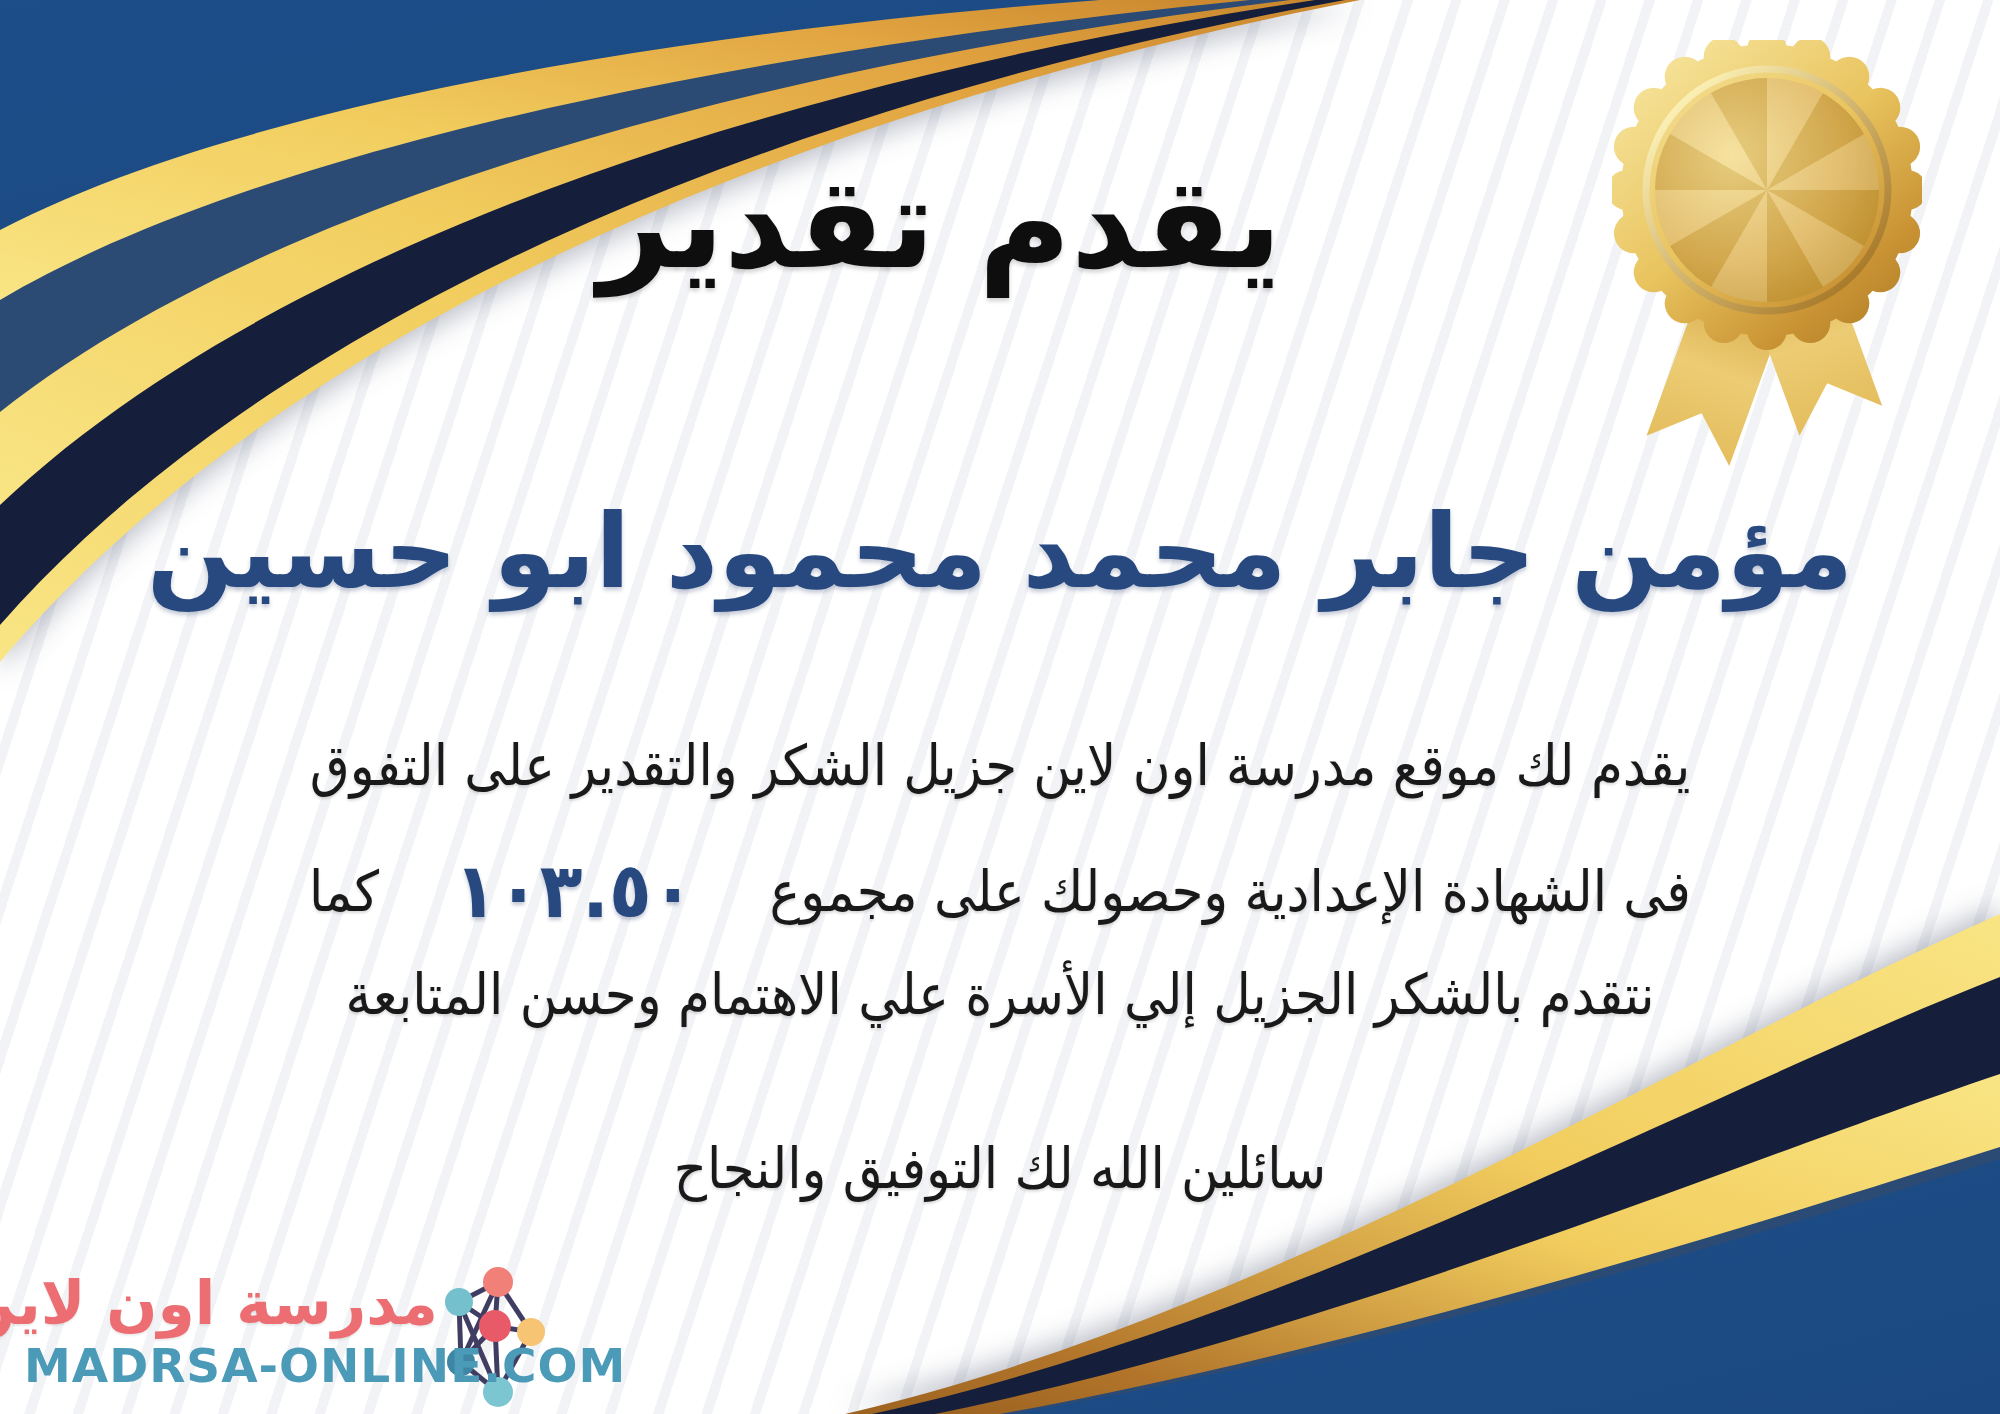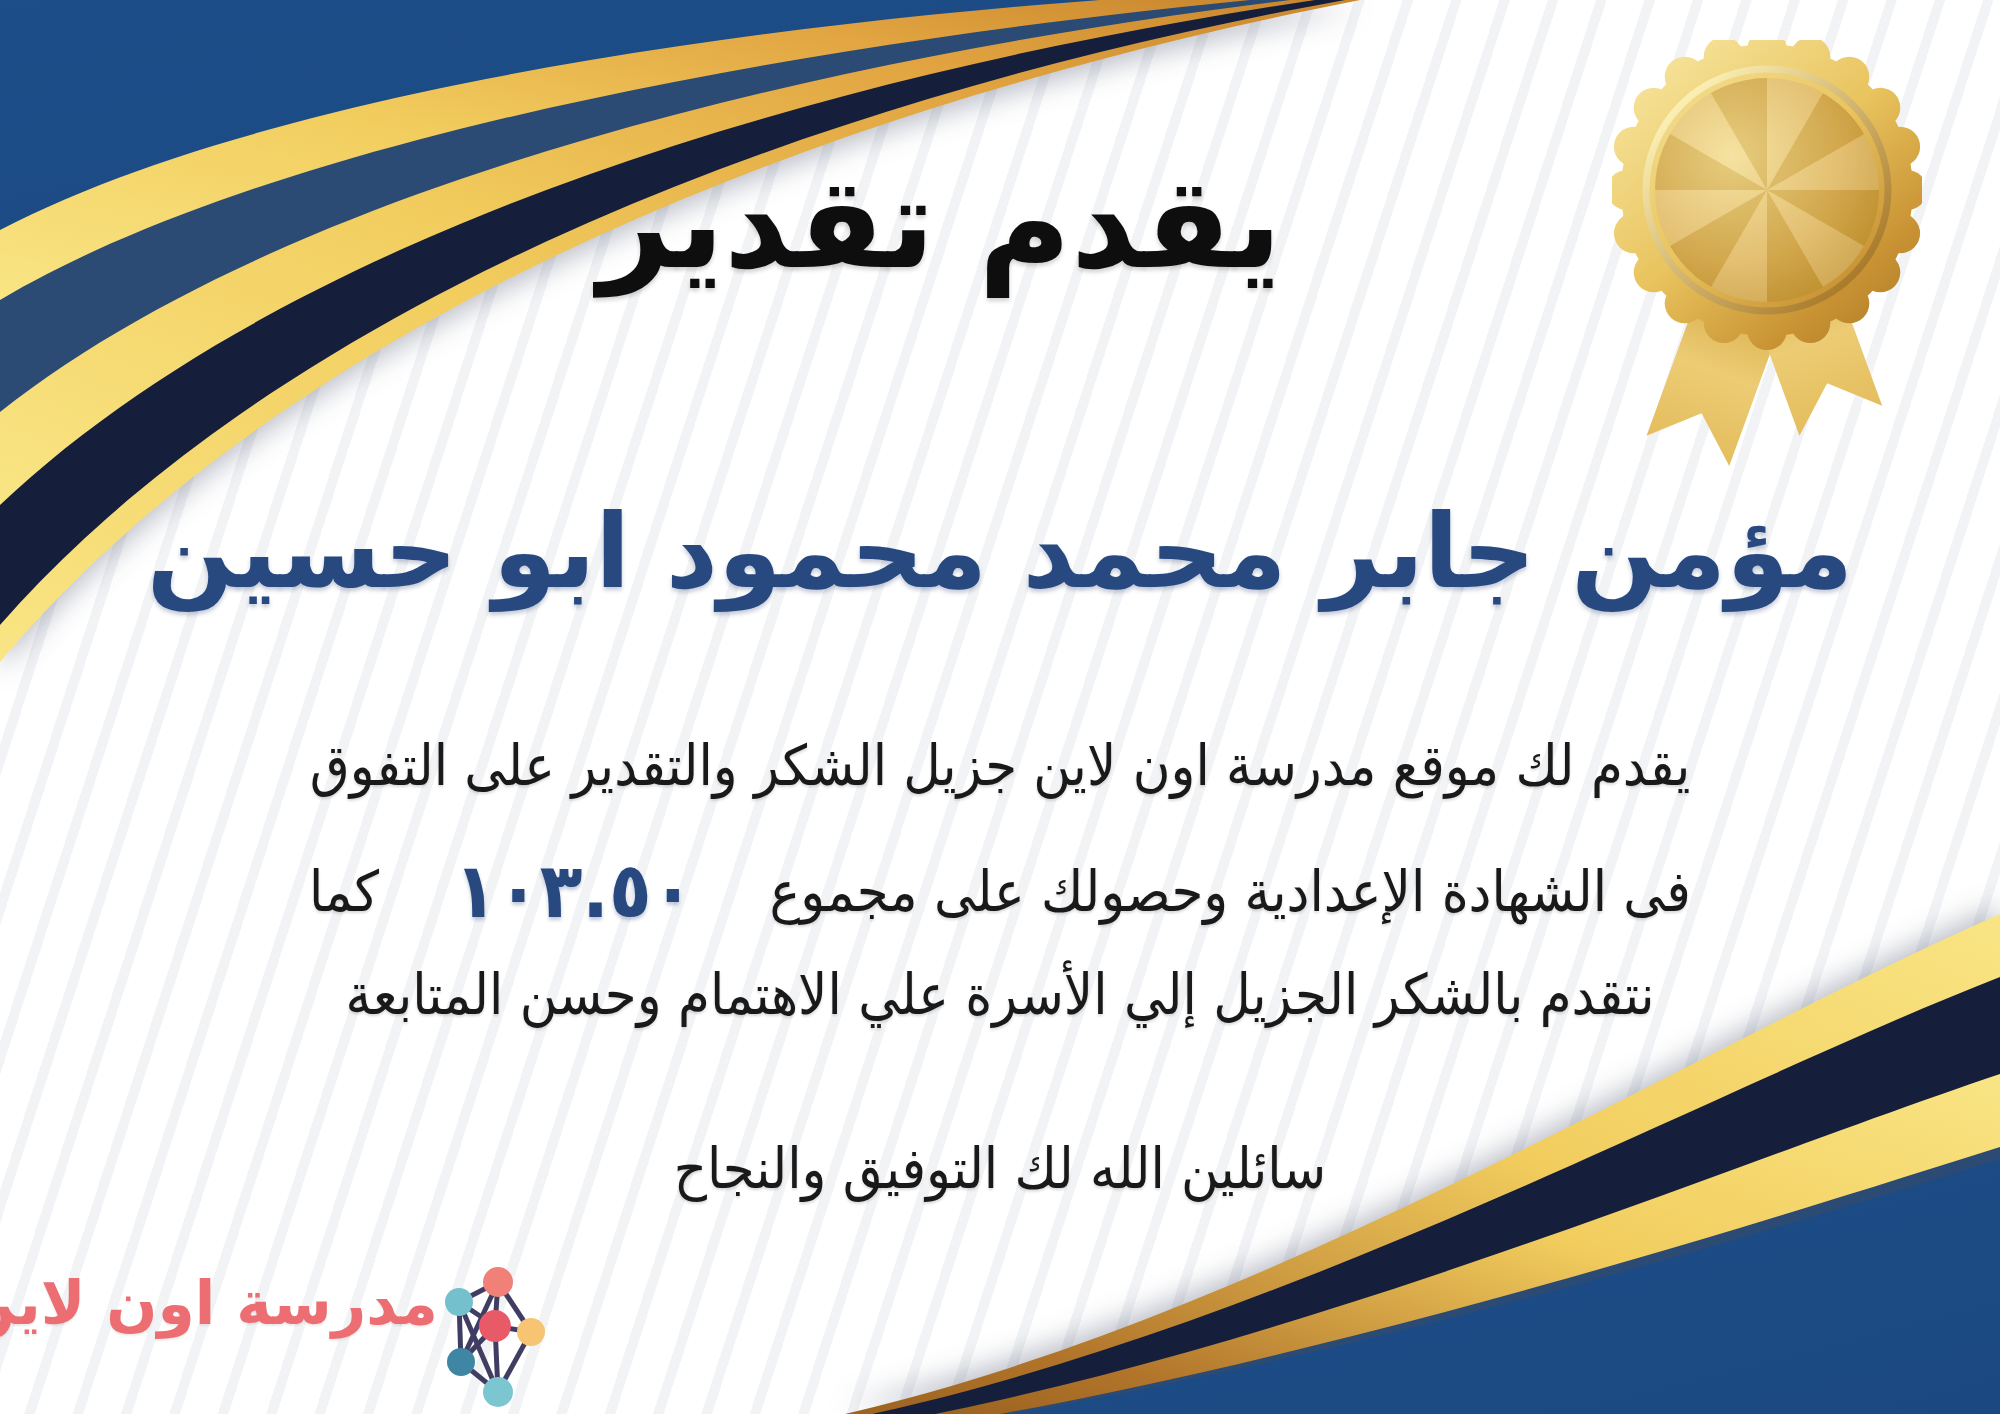--- a/index.html
+++ b/index.html
@@ -203,14 +203,15 @@
       <line x1="18" y1="98" x2="55" y2="128"></line>
     </g>
     <circle cx="55" cy="18" r="15" fill="#f08078"></circle>
     <circle cx="16" cy="38" r="14" fill="#74c0cd"></circle>
     <circle cx="52" cy="62" r="16" fill="#e85a68"></circle>
     <circle cx="88" cy="68" r="14" fill="#f6c472"></circle>
     <circle cx="18" cy="98" r="14" fill="#3e86a4"></circle>
     <circle cx="55" cy="128" r="15" fill="#7cc6d2"></circle>
   </svg>
   <div class="logo-ar">مدرسة اون لاين</div>
+  <div class="logo-en">MADRSA-ONLINE.COM</div>
 
 </div>
 
 </body></html>

